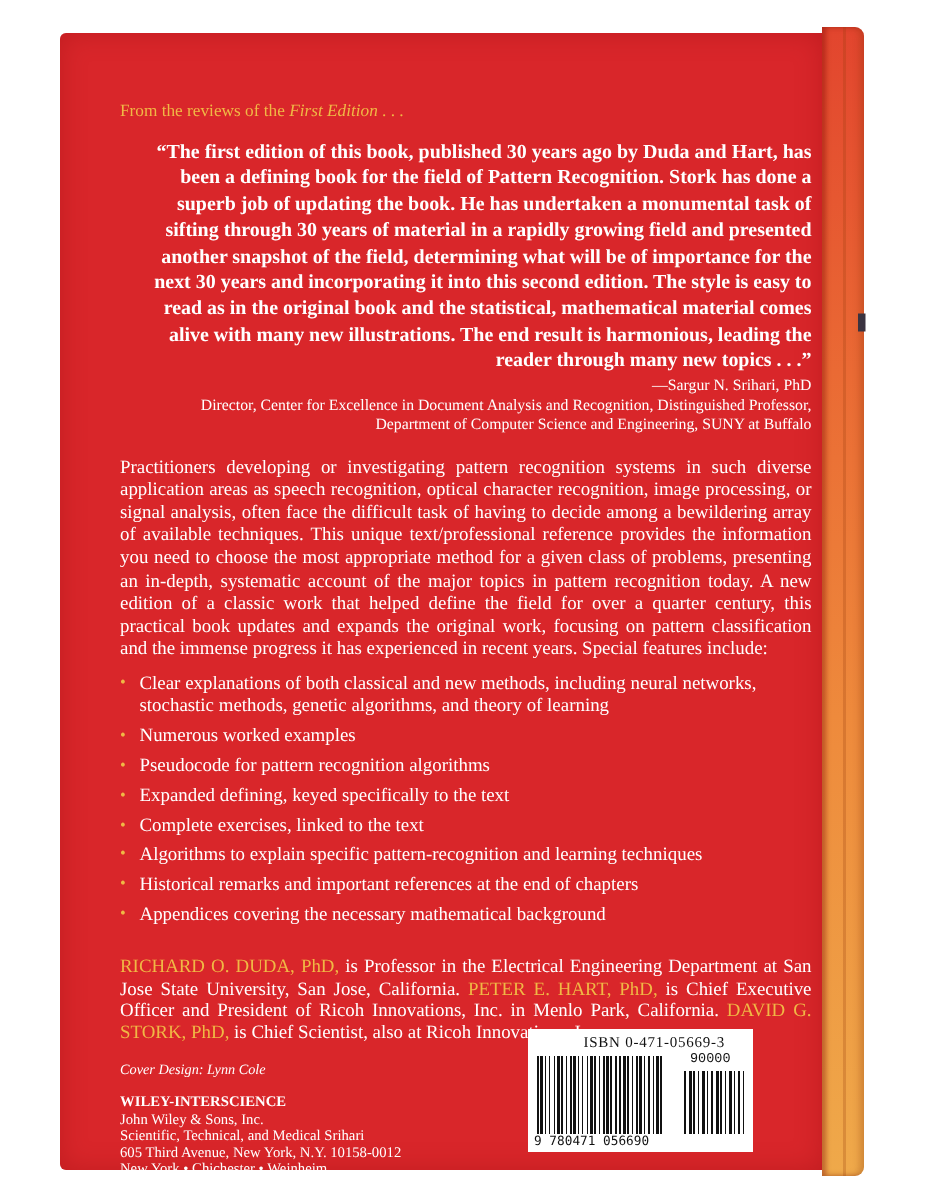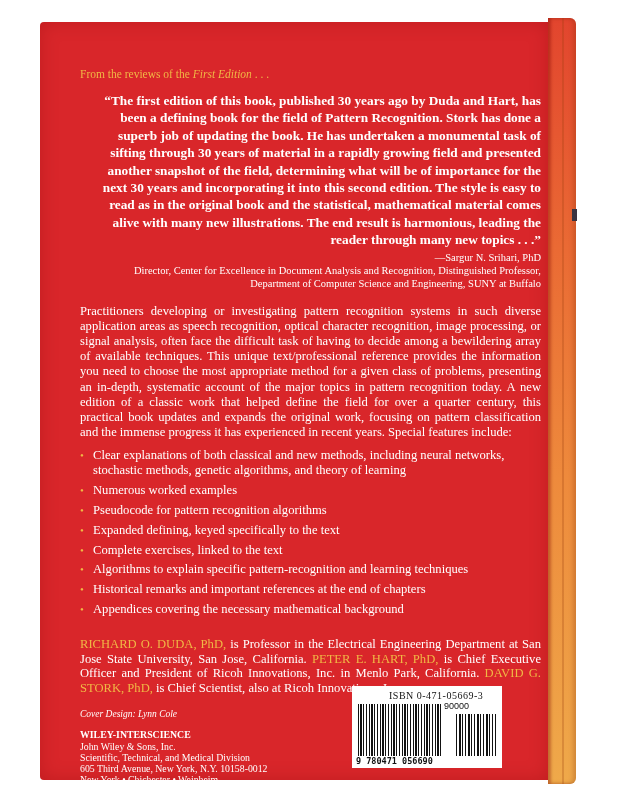--- a/index.html
+++ b/index.html
@@ -24,26 +24,26 @@
   ul.features { list-style:none; margin:0; padding:0; font-size:12.6px; }
   ul.features li { position:relative; padding-left:13px; line-height:15px; margin-bottom:4.8px; }
   ul.features li::before { content:"•"; position:absolute; left:0; top:0; color:#f0b845; font-size:11px; }
   .authors { font-size:12.6px; line-height:14.6px; margin-top:20px; text-align:justify; }
   .author-name { color:#f0b845; }
   .cover-design { font-size:9.5px; font-style:italic; margin-top:14px; }
   .publisher { font-size:9.8px; line-height:11.2px; margin-top:10px; }
   .publisher .pub-name { font-weight:bold; }
   .barcode-box { position:absolute; left:352px; top:686px; width:150px; height:82px; background:#ffffff; }
   .isbn-text { position:absolute; left:8px; top:4px; font-family:Liberation Serif, serif; font-size:10px; color:#111; letter-spacing:0.5px;margin-left:29px; }
-  .price-text { position:absolute; left:92px; top:15px; font-family:Liberation Sans, sans-serif; font-size:9px; color:#111; }
+  .price-text { position:absolute; left:108px; top:15px; font-family:Liberation Mono, monospace; font-size:9px; color:#111; }
   .bars-main { position:absolute; left:6px; top:18px; width:84px; height:52px;
      background:repeating-linear-gradient(90deg,#111 0 1px,#fff 1px 2px,#111 2px 4px,#fff 4px 5px,#111 5px 6px,#fff 6px 8px,#111 8px 9px,#fff 9px 11px); }
   .bars-addon { position:absolute; left:104px; top:28px; width:40px; height:42px;
      background:repeating-linear-gradient(90deg,#111 0 1px,#fff 1px 3px,#111 3px 5px,#fff 5px 6px,#111 6px 7px,#fff 7px 9px); }
-  .ean-text { position:absolute; left:4px; top:70px; font-family:"DejaVu Sans Mono", monospace; font-size:8.5px; color:#111;font-weight:bold; }
+  .ean-text { position:absolute; left:4px; top:70px; font-family:"DejaVu Sans Mono", monospace; font-size:8.5px; color:#111; }
 </style>
 </head>
 <body>
 
 <div class="book"></div>
 <div class="spine">
     <div class="spine-groove"></div>
   </div>
 <div class="spine-mark"></div>
 
@@ -70,21 +70,21 @@
     <li>Appendices covering the necessary mathematical background</li>
   </ul>
 
   <p class="authors"><span class="author-name">RICHARD O. DUDA, PhD,</span><span> is Professor in the Electrical Engineering Department at San Jose State University, San Jose, California. </span><span class="author-name">PETER E. HART, PhD,</span><span> is Chief Executive Officer and President of Ricoh Innovations, Inc. in Menlo Park, California. </span><span class="author-name">DAVID G. STORK, PhD,</span><span> is Chief Scientist, also at Ricoh Innovations, Inc.</span></p>
 
   <div class="cover-design">Cover Design: Lynn Cole</div>
 
   <div class="publisher">
     <div class="pub-name">WILEY-INTERSCIENCE</div>
     <div>John Wiley &amp; Sons, Inc.</div>
-    <div>Scientific, Technical, and Medical Division</div>
+    <div>Scientific, Technical, and Medical Srihari</div>
     <div>605 Third Avenue, New York, N.Y.  10158-0012</div>
     <div>New York • Chichester • Weinheim</div>
 
   </div>
 </div>
 
 <div class="barcode-box">
   <div class="isbn-text">ISBN 0-471-05669-3</div>
   <div class="bars-main"></div>
   <div class="price-text">90000</div>

